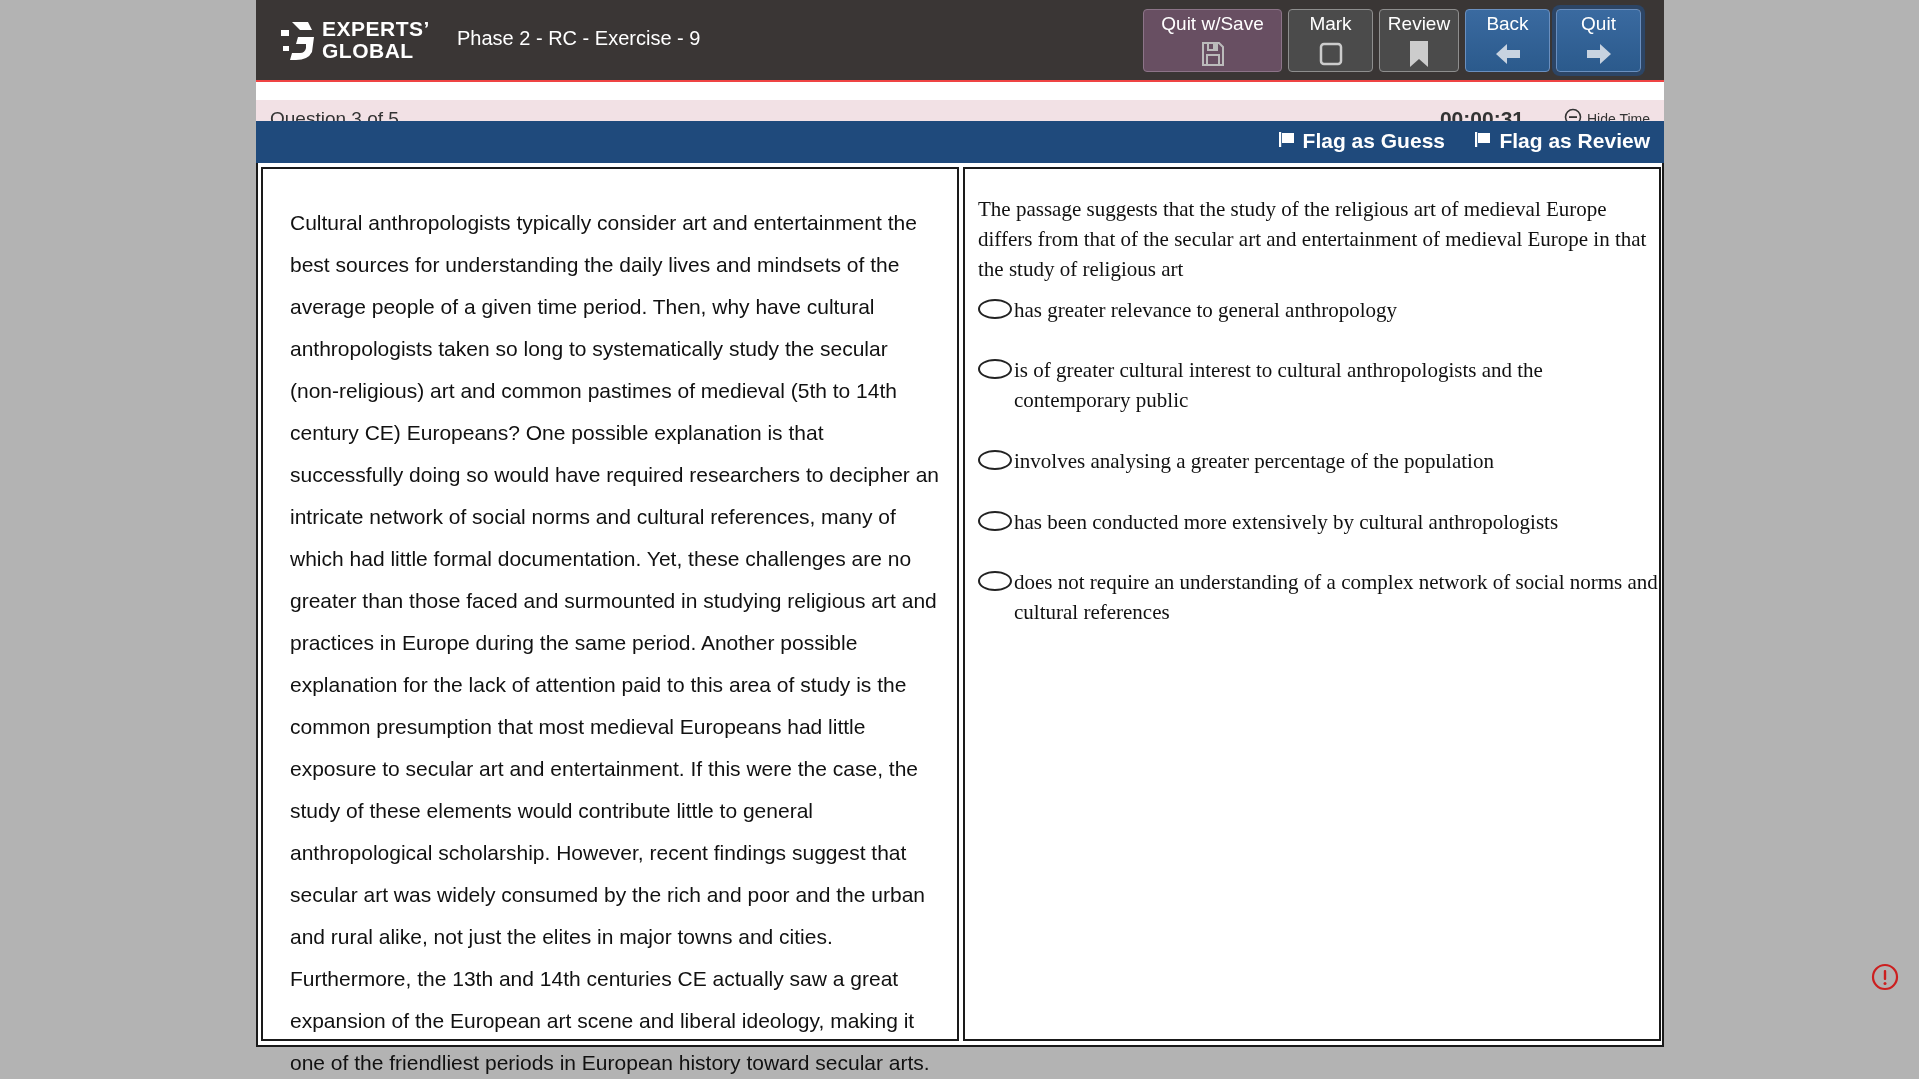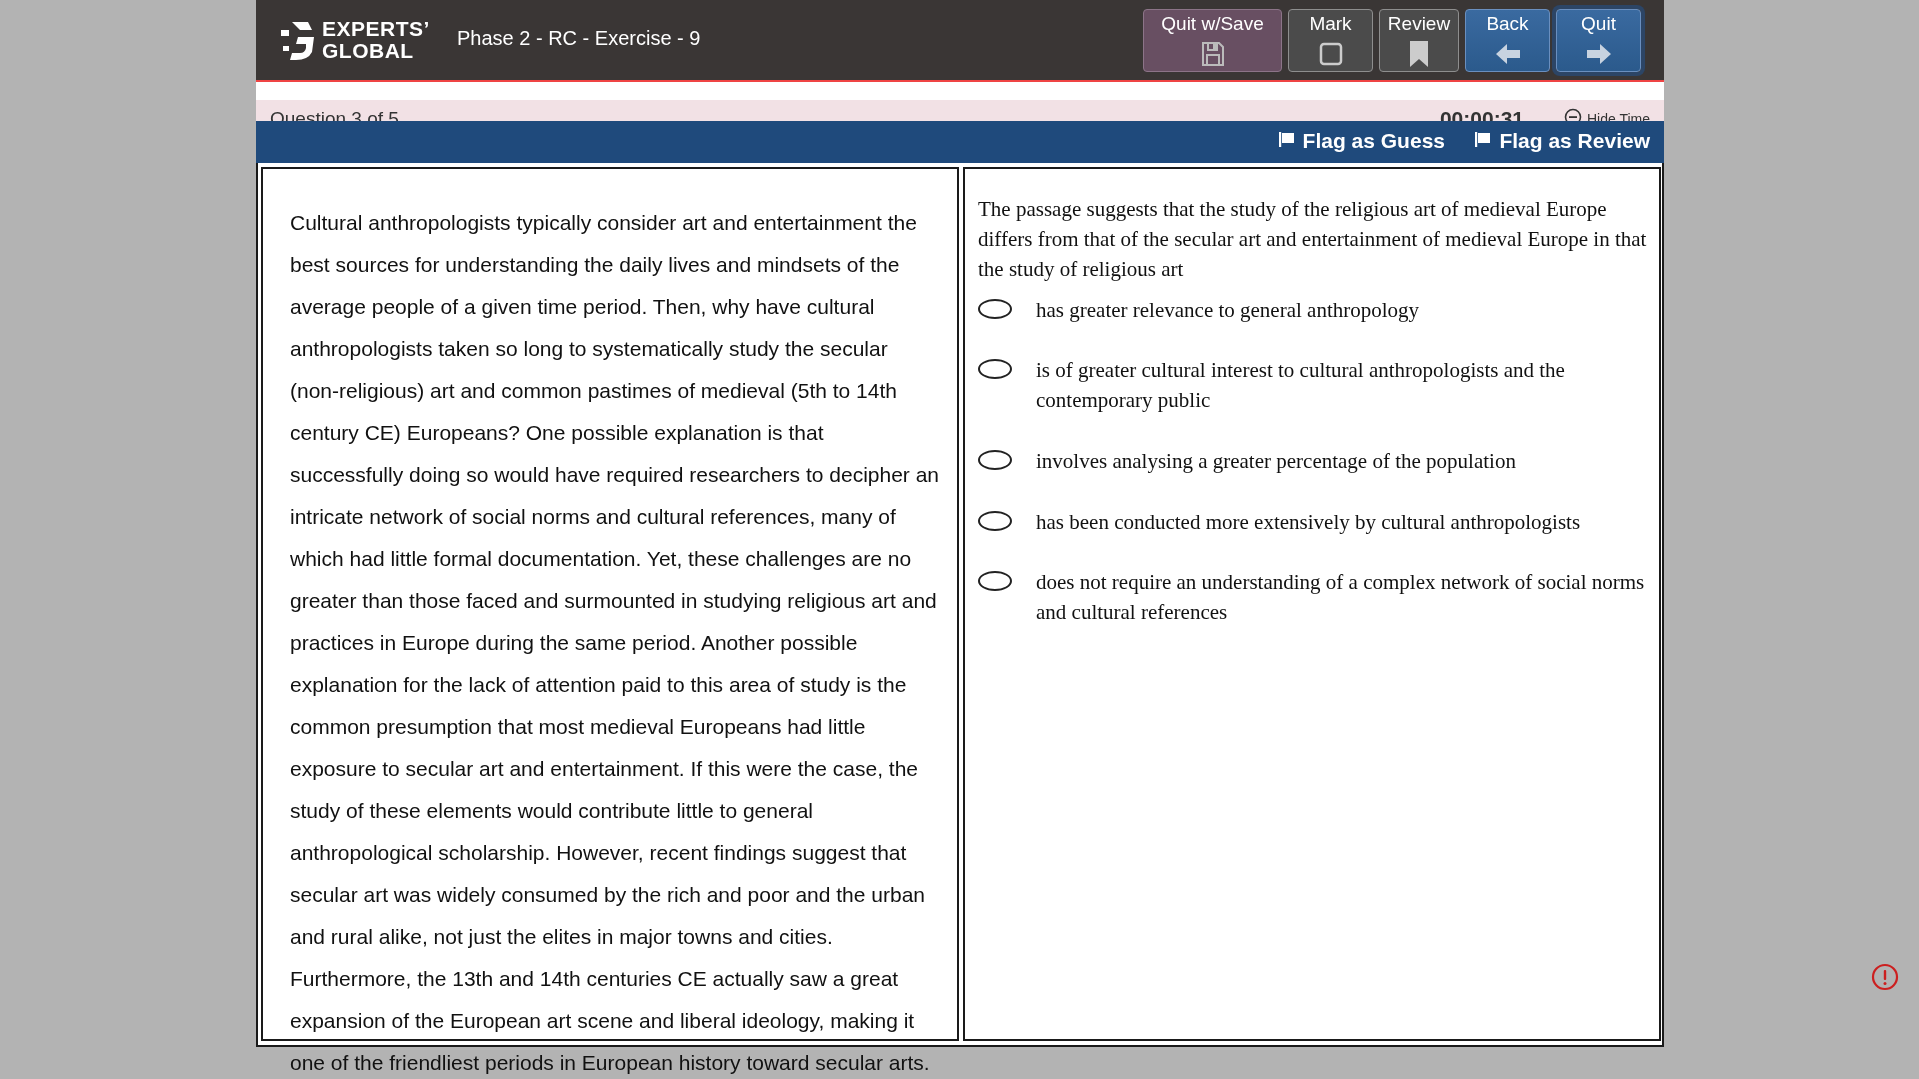--- a/index.html
+++ b/index.html
@@ -40,21 +40,21 @@
     .panels { position: absolute; left: 0; top: 163px; width: 1408px; height: 884px; border: 2px solid #1a1a1a; border-top: none; }
     .panel { position: absolute; top: 4px; bottom: 4px; border: 2px solid #1a1a1a; background: #ffffff; }
     .panel-left { left: 3px; width: 698px; }
     .panel-right { left: 705px; width: 698px; }
 
     .passage { position: absolute; left: 27px; top: 33px; width: 650px; font-family: Liberation Sans, sans-serif; font-size: 21px; line-height: 42px; color: #111111; }
     .stem { position: absolute; left: 13px; top: 25px; width: 670px; font-family: "Liberation Serif", serif; font-size: 21px; line-height: 30px; color: #111111; }
     .choices { position: absolute; left: 13px; top: 126px; width: 680px; }
     .choice { display: flex; align-items: flex-start; font-family: "Liberation Serif", serif; font-size: 21px; line-height: 30px; color: #111111; cursor: pointer; }
     .choice .radio { width: 34px; height: 20px; border: 2px solid #222222; border-radius: 50%; margin-top: 4px; flex: 0 0 34px; }
-    .choice .txt { margin-left: 24px; }
+    .choice .txt { margin-left: 2px; }
     .c1 { margin-bottom: 30px; }
     .c2 { margin-bottom: 31px; }
     .c3 { margin-bottom: 31px; }
     .c4 { margin-bottom: 30px; }
 
     .hint { position: absolute; left: 203px; bottom: 5px; width: 291px; height: 42px; background: #d8d8d8; font-size: 19px; color: #111111; display: flex; align-items: center; justify-content: center; }
 
     .alert-icon { position: absolute; left: 1871px; top: 963px; width: 28px; height: 28px; }
   </style>
 </head>

